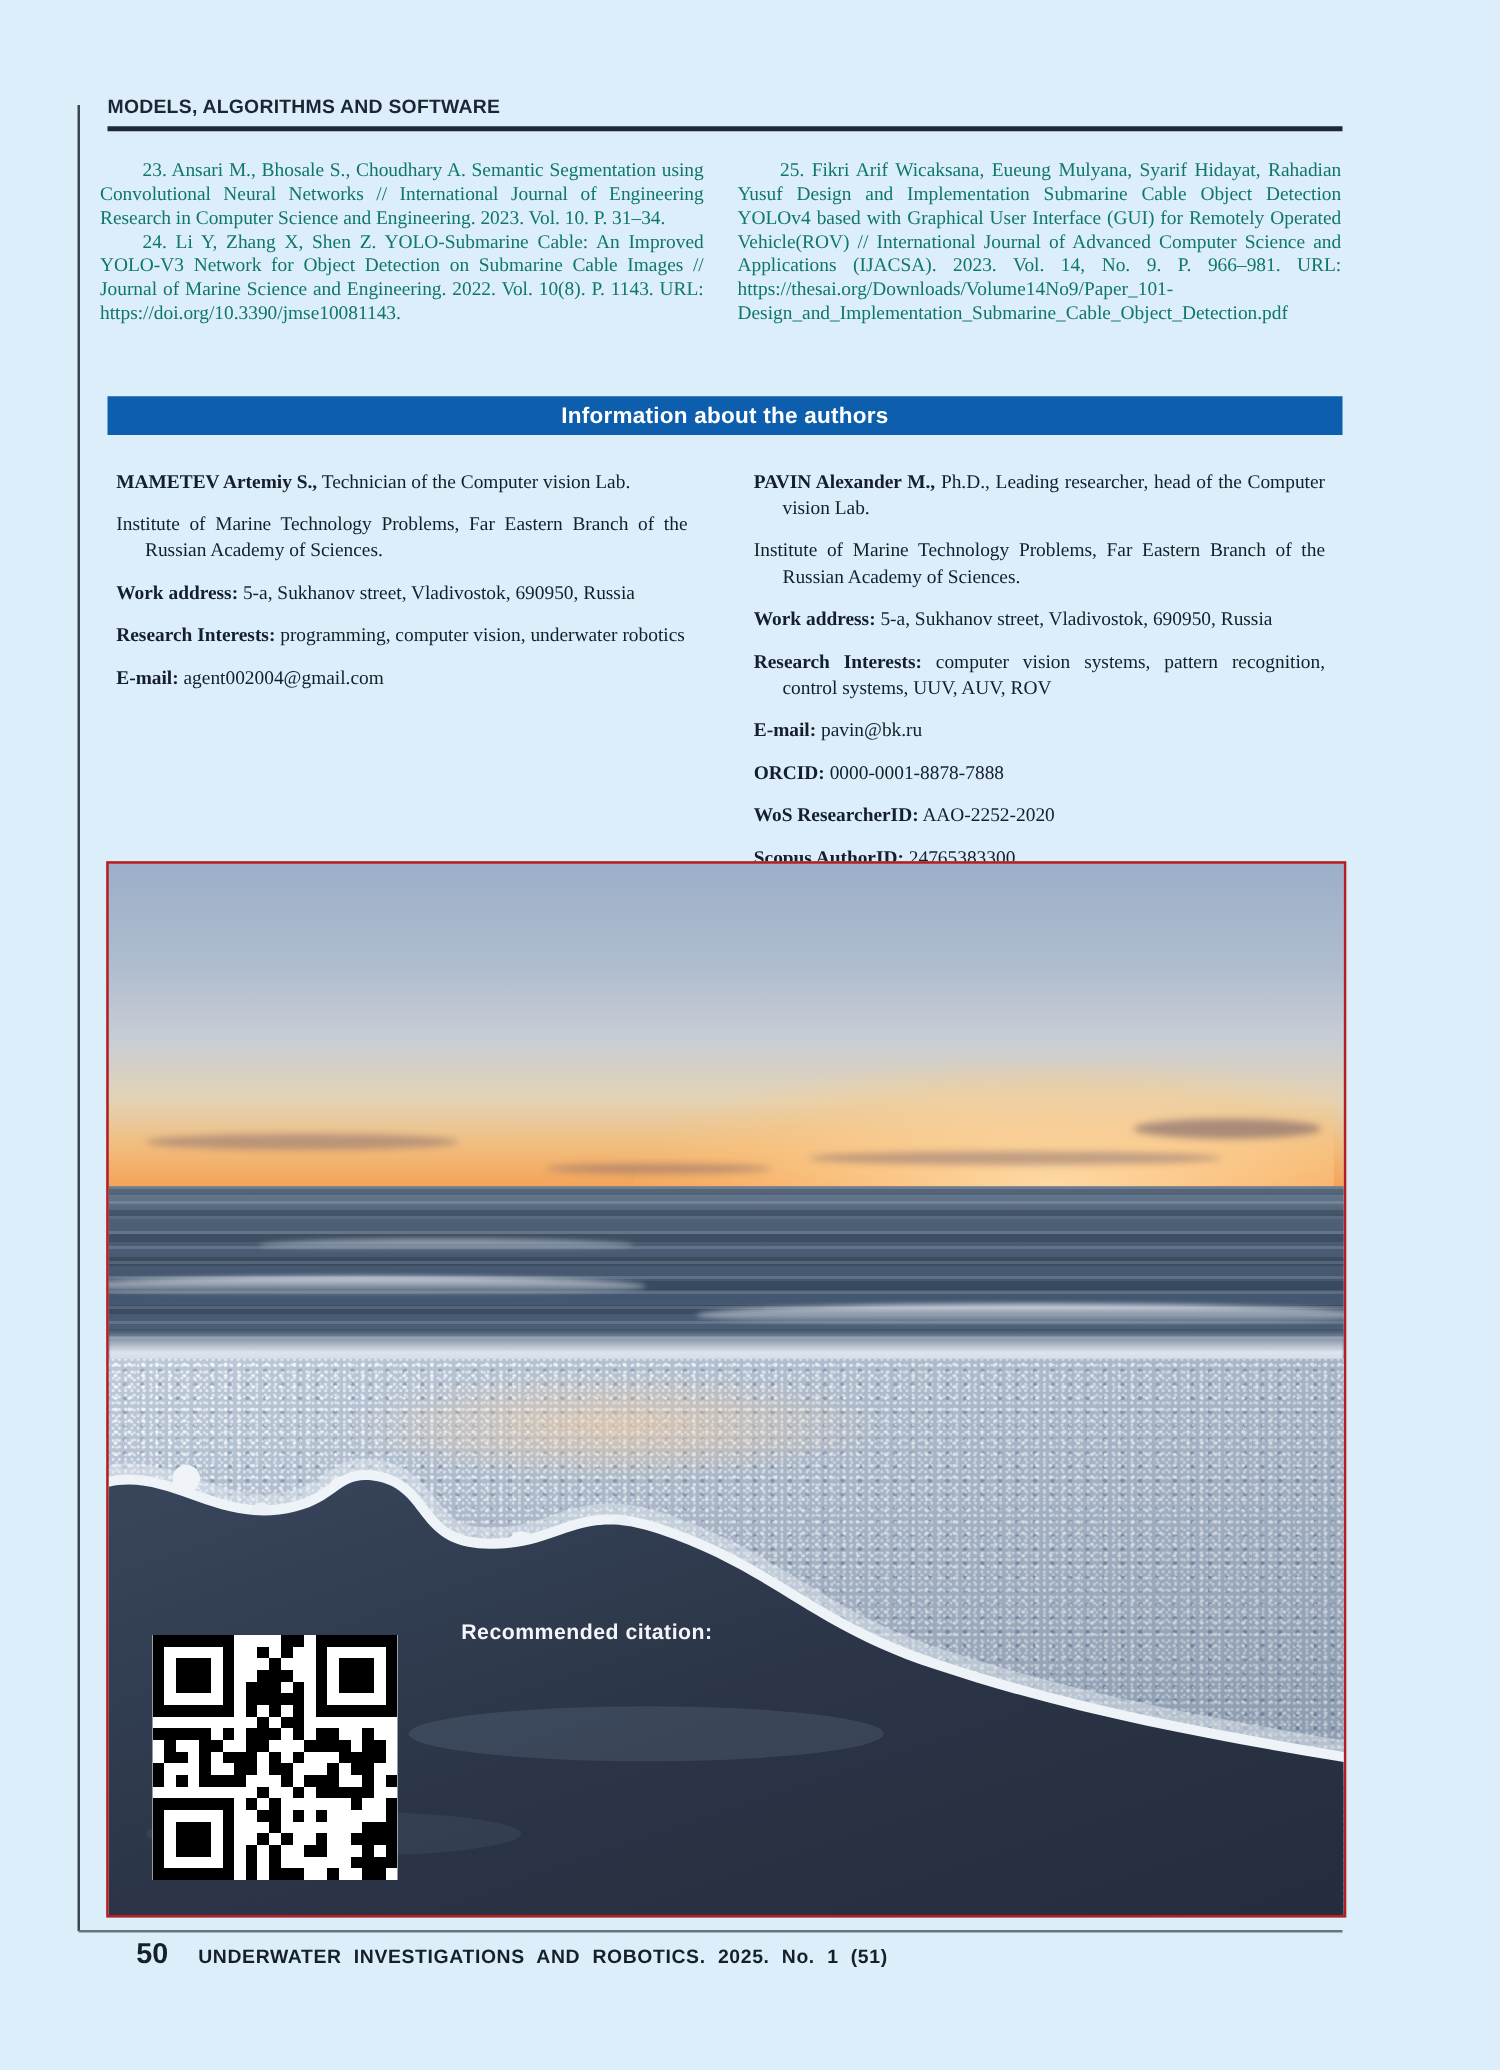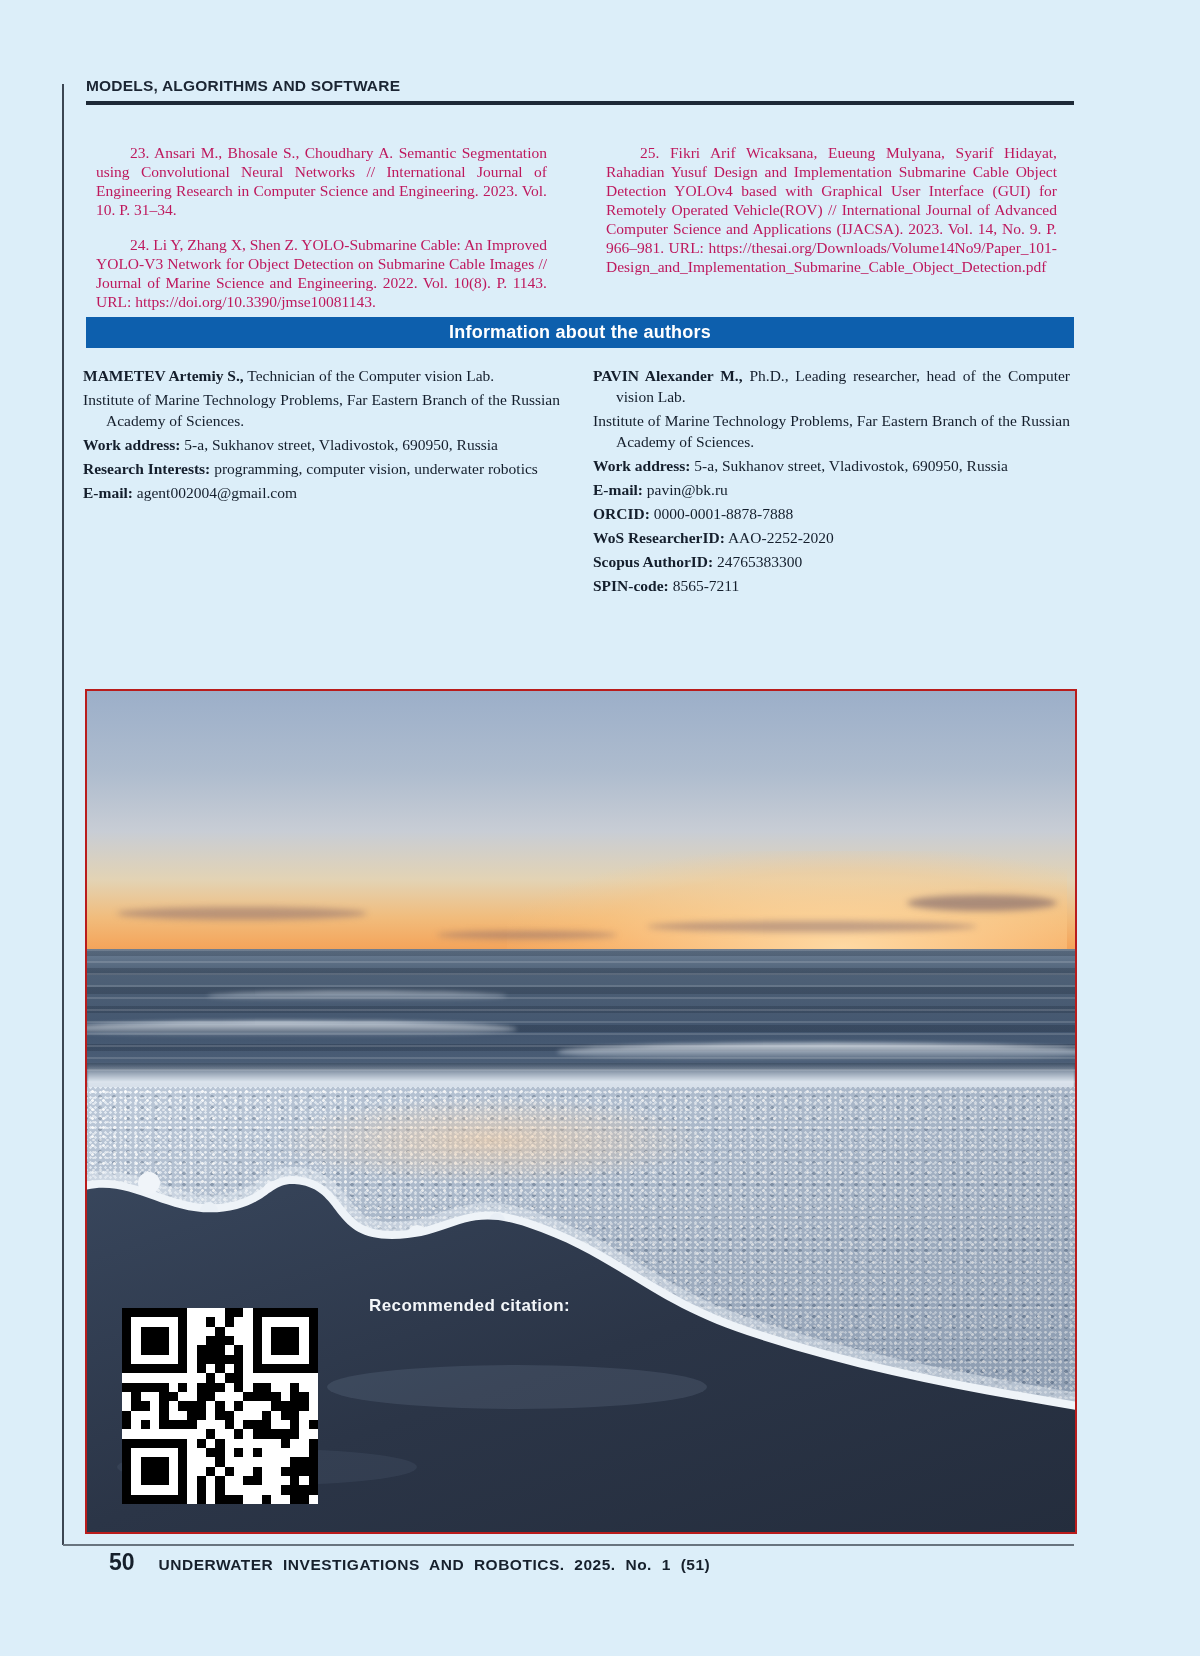--- a/index.html
+++ b/index.html
@@ -16,36 +16,36 @@
     position:absolute;left:86px;top:77px;
     font-family:"Liberation Sans", sans-serif;font-size:15.5px;font-weight:700;
     letter-spacing:.2px;color:#1b2533;
   }
   .header-rule{position:absolute;left:86px;top:101px;width:988px;height:4px;background:#1e2937;}
 
   
   .refs{position:absolute;left:80px;top:127px;width:994px;display:flex;gap:27px;}
   .refs .col{width:483px;}
   .ref{
-    margin:16px;font-size:15.5px;line-height:19px;text-align:justify;
-    text-indent:34px;color:#be185d;overflow-wrap:anywhere;
+    margin:0;font-size:15.5px;line-height:19px;text-align:justify;
+    text-indent:34px;color:#0f766e;overflow-wrap:anywhere;
   }
 
   
   .banner{
     position:absolute;left:86px;top:317px;width:988px;height:31px;
     background:#0d5fad;color:#ffffff;
     font-family:"Liberation Sans", sans-serif;font-weight:700;font-size:18px;
     display:flex;align-items:center;justify-content:center;letter-spacing:.2px;
   }
 
   
   .authors{position:absolute;left:80px;top:362px;width:994px;display:flex;gap:27px;}
   .authors .col{width:483px;font-size:15.5px;line-height:21px;}
-  .authors p{margin:3px;padding-left:23px;text-indent:-23px;text-align:justify;}
+  .authors p{margin:13px;padding-left:23px;text-indent:-23px;text-align:justify;}
   .authors b{font-weight:700;}
 
   
   .photo{
     position:absolute;left:85px;top:689px;width:988px;height:841px;
     border:2px solid #b91c1c;overflow:hidden;background:#9db0c9;
   }
   .sky{
     position:absolute;left:0;top:0;width:100%;height:270px;
     background:linear-gradient(180deg,#9cafc9 0%,#aebcce 30%,#c8cdd5 52%,#e3d3b4 70%,#f1bc7c 84%,#f4a75e 94%,#ef9c55 100%);
@@ -148,20 +148,21 @@
     <p><b>MAMETEV Artemiy S.,</b> <span>Technician of the Computer vision Lab.</span></p>
     <p>Institute of Marine Technology Problems, Far Eastern Branch of the Russian Academy of Sciences.</p>
     <p><b>Work address:</b> <span>5-a, Sukhanov street, Vladivostok, 690950, Russia</span></p>
     <p><b>Research Interests:</b> <span>programming, computer vision, underwater robotics</span></p>
     <p><b>E-mail:</b> <span>agent002004@gmail.com</span></p>
   </div>
   <div class="col">
     <p><b>PAVIN Alexander M.,</b> <span>Ph.D., Leading researcher, head of the Computer vision Lab.</span></p>
     <p>Institute of Marine Technology Problems, Far Eastern Branch of the Russian Academy of Sciences.</p>
     <p><b>Work address:</b> <span>5-a, Sukhanov street, Vladivostok, 690950, Russia</span></p>
+    <p><b>Research Interests:</b> <span>computer vision systems, pattern recognition, control systems, UUV, AUV, ROV</span></p>
     <p><b>E-mail:</b> <span>pavin@bk.ru</span></p>
     <p><b>ORCID:</b> <span>0000-0001-8878-7888</span></p>
     <p><b>WoS ResearcherID:</b> <span>AAO-2252-2020</span></p>
     <p><b>Scopus AuthorID:</b> <span>24765383300</span></p>
     <p><b>SPIN-code:</b> <span>8565-7211</span></p>
   </div>
 </div>
 
 <div class="photo">
   <div class="sky"></div>

